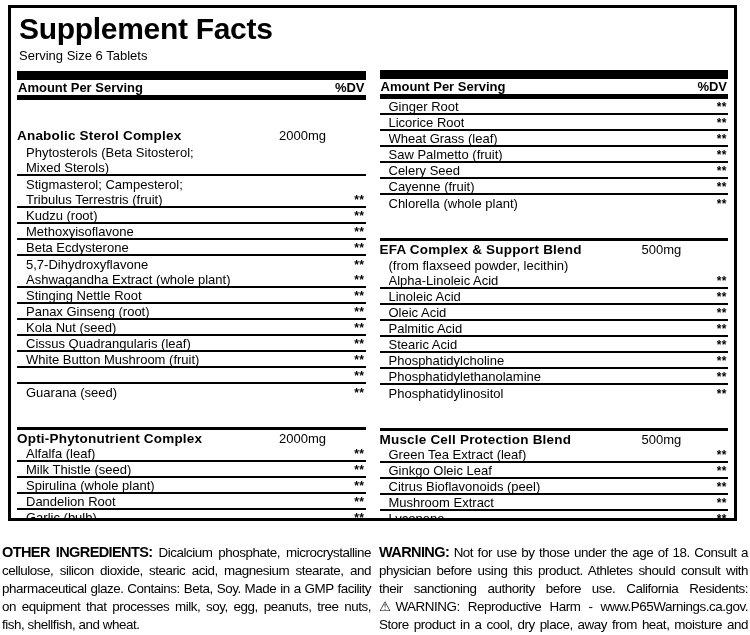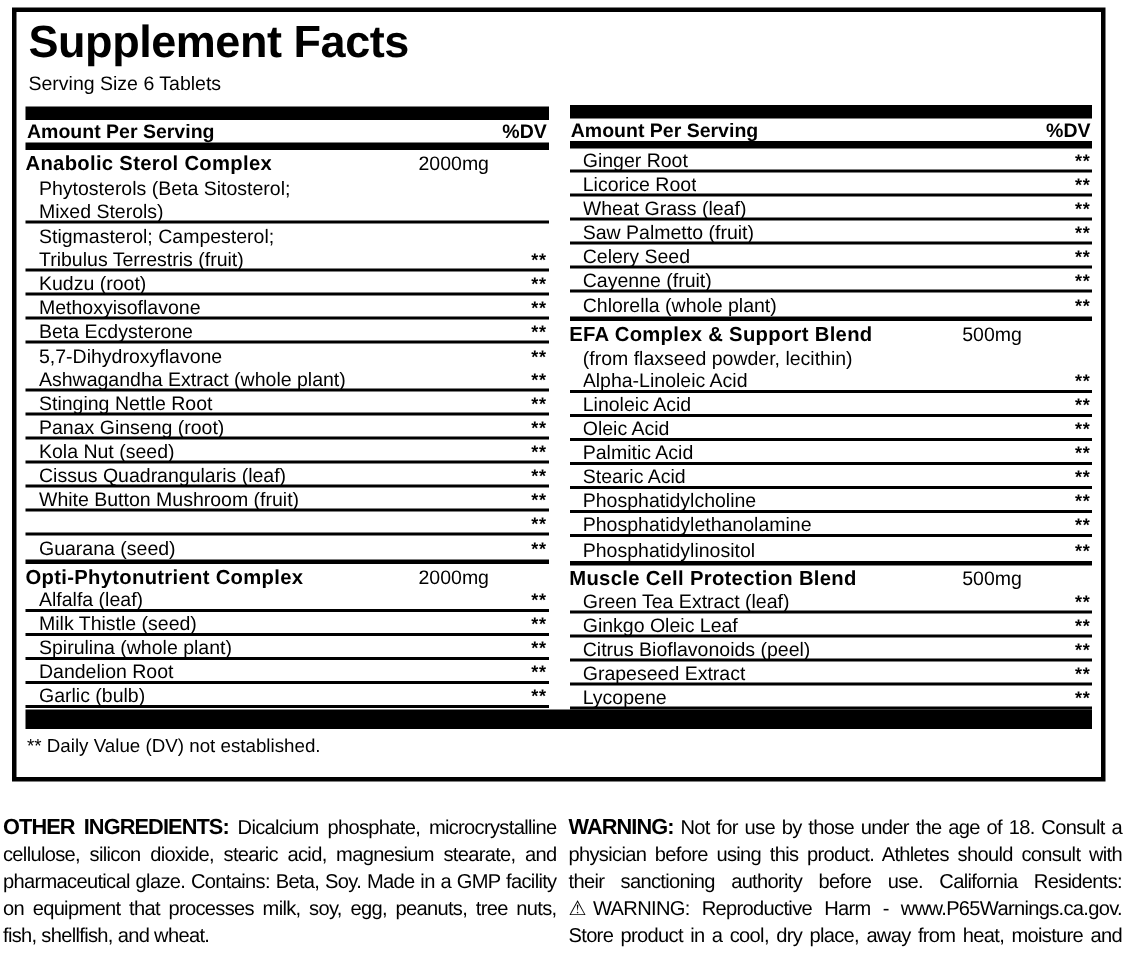--- a/index.html
+++ b/index.html
@@ -11,21 +11,21 @@
   .col{flex:1;min-width:0;}
   .bar-thick{height:9px;background:#000;}
   .bar-mid{height:5px;background:#000;}
   .col-head{display:flex;justify-content:space-between;align-items:center;height:15px;font-weight:bold;font-size:13px;padding:0 1px;}
   .row{position:relative;display:flex;align-items:center;height:16px;font-size:13px;box-sizing:border-box;}
   .row .nm{white-space:nowrap;overflow:hidden;}
   .row.item,.row.text{padding-left:9px;}
   .row.item{border-bottom:2px solid #000;}
   .row.item.no-rule{border-bottom:none;}
   .row.text.rule{border-bottom:2px solid #000;}
-  .row.section{font-weight:bold;font-size:13.5px;letter-spacing:0.2px;border-top:3px solid #000;height:19px;}
+  .row.section{font-weight:bold;font-size:13.5px;letter-spacing:0.2px;border-top:3px solid #000;height:19px;margin-top:27px;}
   .row.section.first{border-top:none;height:17px;}
   .amt{position:absolute;left:262px;font-weight:normal;font-size:13px;letter-spacing:0;}
   .dv{margin-left:auto;font-weight:bold;font-size:12px;letter-spacing:0.5px;padding-right:1px;position:relative;top:1px;}
   .bottom-bar{height:13px;background:#000;margin-top:0px;}
   .footnote{font-weight:normal;font-size:12.5px;padding:4px 0 0 1px;}
   .bottom-text{position:absolute;top:543px;left:2px;width:746px;display:flex;gap:8px;}
   .para{width:369px;margin:0;font-size:13.4px;letter-spacing:-0.45px;line-height:18px;text-align:justify;}
   .plabel{font-weight:bold;font-size:14.5px;letter-spacing:-0.6px;}
 </style>
 </head>
@@ -220,21 +220,21 @@
       </div>
       <div class="row item">
         <span class="nm">Ginkgo Oleic Leaf</span>
         <span class="dv">**</span>
       </div>
       <div class="row item">
         <span class="nm">Citrus Bioflavonoids (peel)</span>
         <span class="dv">**</span>
       </div>
       <div class="row item">
-        <span class="nm">Grapeseed Extract</span>
+        <span class="nm">Mushroom Extract</span>
         <span class="dv">**</span>
       </div>
       <div class="row item">
         <span class="nm">Lycopene</span>
         <span class="dv">**</span>
       </div>
     </div>
 
   </div>
 

